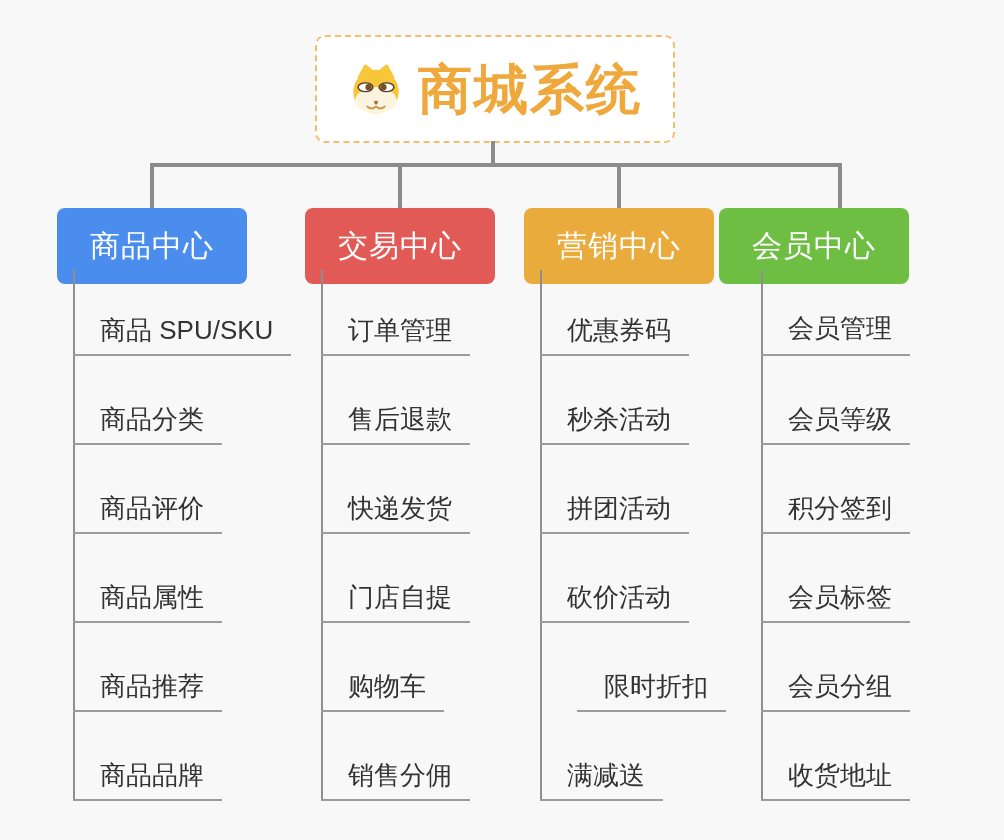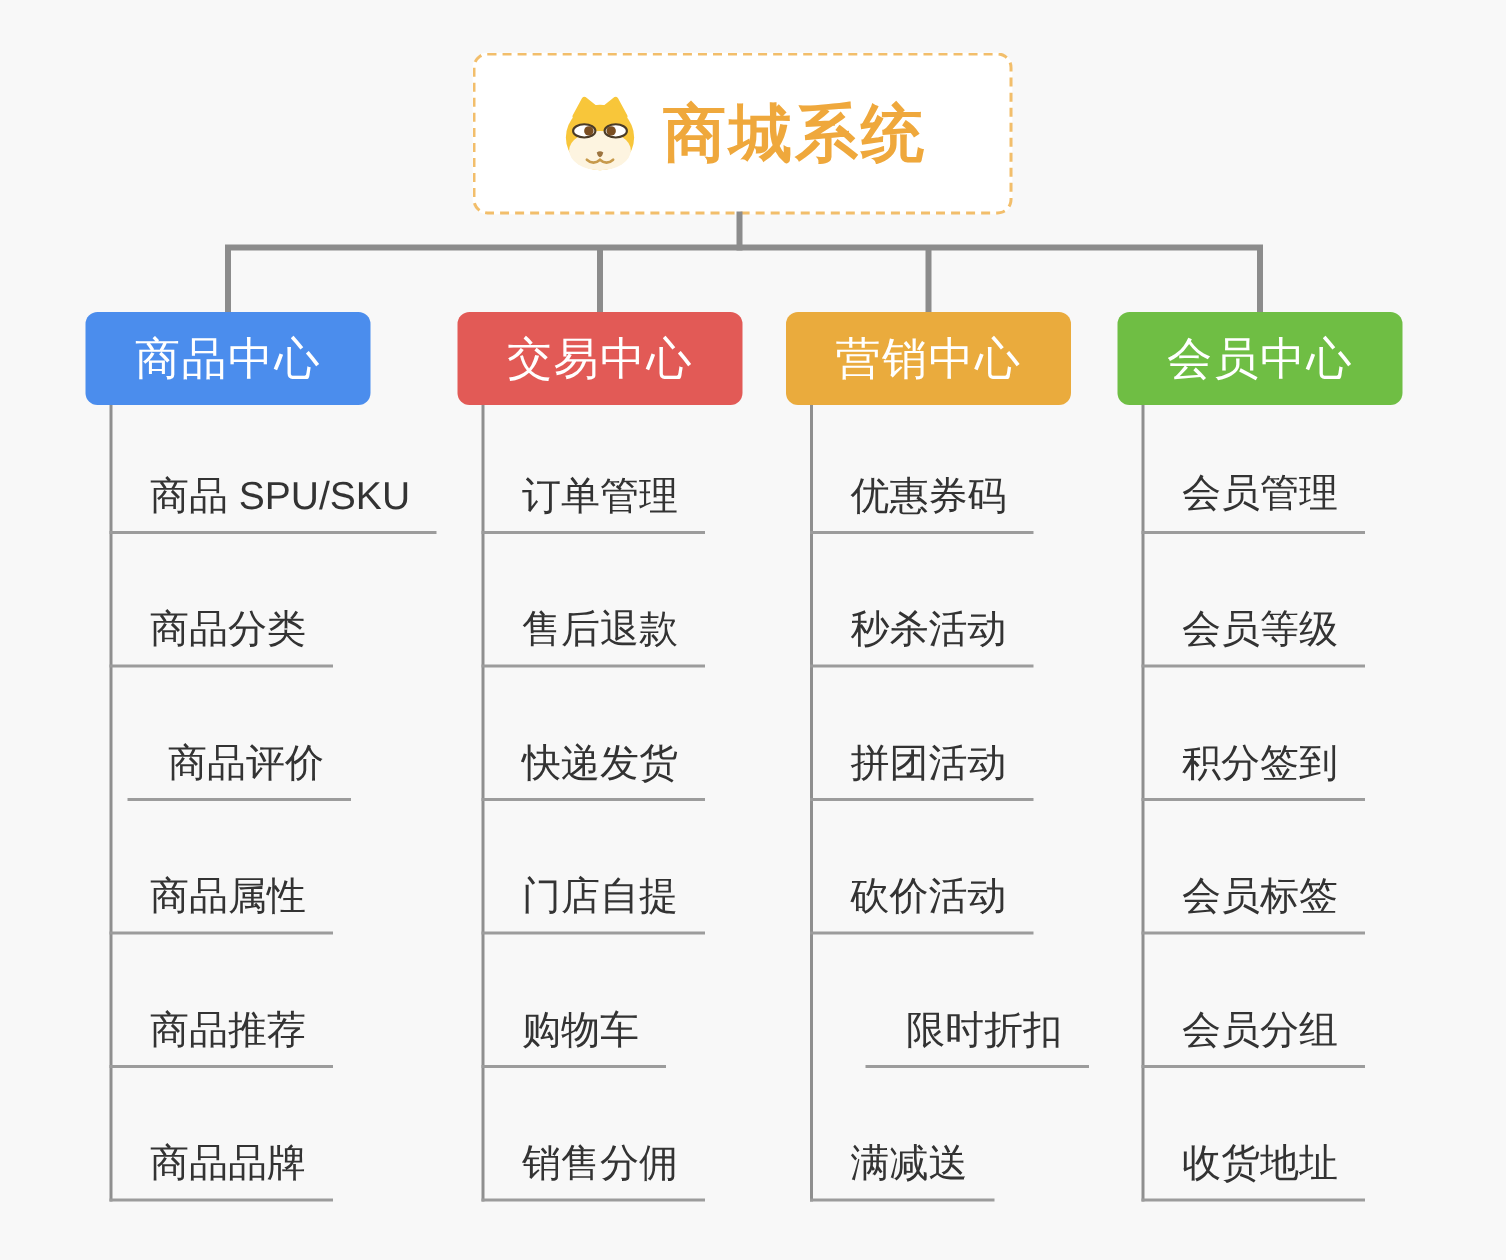--- a/index.html
+++ b/index.html
@@ -12,29 +12,29 @@
     background:#F8F8F8; overflow:hidden;
   }
   
   .root-node {
     position:absolute; left:315px; top:35px; width:360px; height:108px;
     background:#FFFFFF; border:2px dashed #F2BE6B; border-radius:10px;
     box-sizing:border-box; display:flex; align-items:center; justify-content:center;
     gap:14px; cursor:default;
   }
   .root-title {
-    font-size:42px; font-weight:600; color:#EFA83C; letter-spacing:2px;
+    font-size:54px; font-weight:600; color:#EFA83C; letter-spacing:2px;
     line-height:1;
   }
   .dog-icon { width:56px; height:52px; display:block; }
   
   .conn { position:absolute; background:#8C8C8C; }
   
   .branch-head {
-    position:absolute; top:208px; width:190px; height:62px; border-radius:8px;
+    position:absolute; top:208px; width:190px; height:76px; border-radius:8px;
     color:#FFFFFF; font-size:30px; letter-spacing:1px;
     display:flex; align-items:center; justify-content:center; cursor:default;
   }
   
   .spine { position:absolute; top:270px; width:2px; height:531px; background:#8F8F8F; }
   
   .node-item { position:absolute; height:48px; display:flex; align-items:flex-end; }
   .node-item > span {
     display:inline-block; border-bottom:2px solid #9C9C9C;
     padding:0 18px 8px 27px; font-size:26px; color:#333333; white-space:nowrap;
@@ -80,21 +80,21 @@
     <div class="branch-head" style="left: 57px; background: rgb(75, 141, 237);">
       <span>商品中心</span>
     </div>
     <div class="spine" style="left: 73px;"></div>
   <div class="node-item" style="left: 73px; top: 308px;">
           <span>商品 SPU/SKU</span>
         </div>
         <div class="node-item" style="left: 73px; top: 397px;">
           <span>商品分类</span>
         </div>
-        <div class="node-item" style="left: 85px; top: 486px; text-align: right;">
+        <div class="node-item" style="left: 73px; top: 486px; text-align: right;">
           <span>商品评价</span>
         </div>
         <div class="node-item" style="left: 73px; top: 575px;">
           <span>商品属性</span>
         </div>
         <div class="node-item" style="left: 73px; top: 664px; text-align: center;">
           <span>商品推荐</span>
         </div>
         <div class="node-item" style="left: 73px; top: 753px;">
           <span>商品品牌</span>
@@ -148,21 +148,21 @@
         <div class="node-item" style="left: 540px; top: 664px; padding-left: 37px;">
           <span>限时折扣</span>
         </div>
         <div class="node-item" style="left: 540px; top: 753px;">
           <span>满减送</span>
         </div>
       </div>
 
   <div class="branch">
     <div class="conn drop" style="left: 838px; top: 165px; width: 4px; height: 45px;"></div>
-    <div class="branch-head" style="left: 745px; background: rgb(111, 190, 68); justify-content: center;">
+    <div class="branch-head" style="left: 719px; background: rgb(111, 190, 68); justify-content: center;">
       <span>会员中心</span>
     </div>
     <div class="spine" style="left: 761px;"></div>
   <div class="node-item" style="left: 761px; top: 308px; font-family: Liberation Mono, monospace;">
           <span>会员管理</span>
         </div>
         <div class="node-item" style="left: 761px; top: 397px;">
           <span>会员等级</span>
         </div>
         <div class="node-item" style="left: 761px; top: 486px;">

